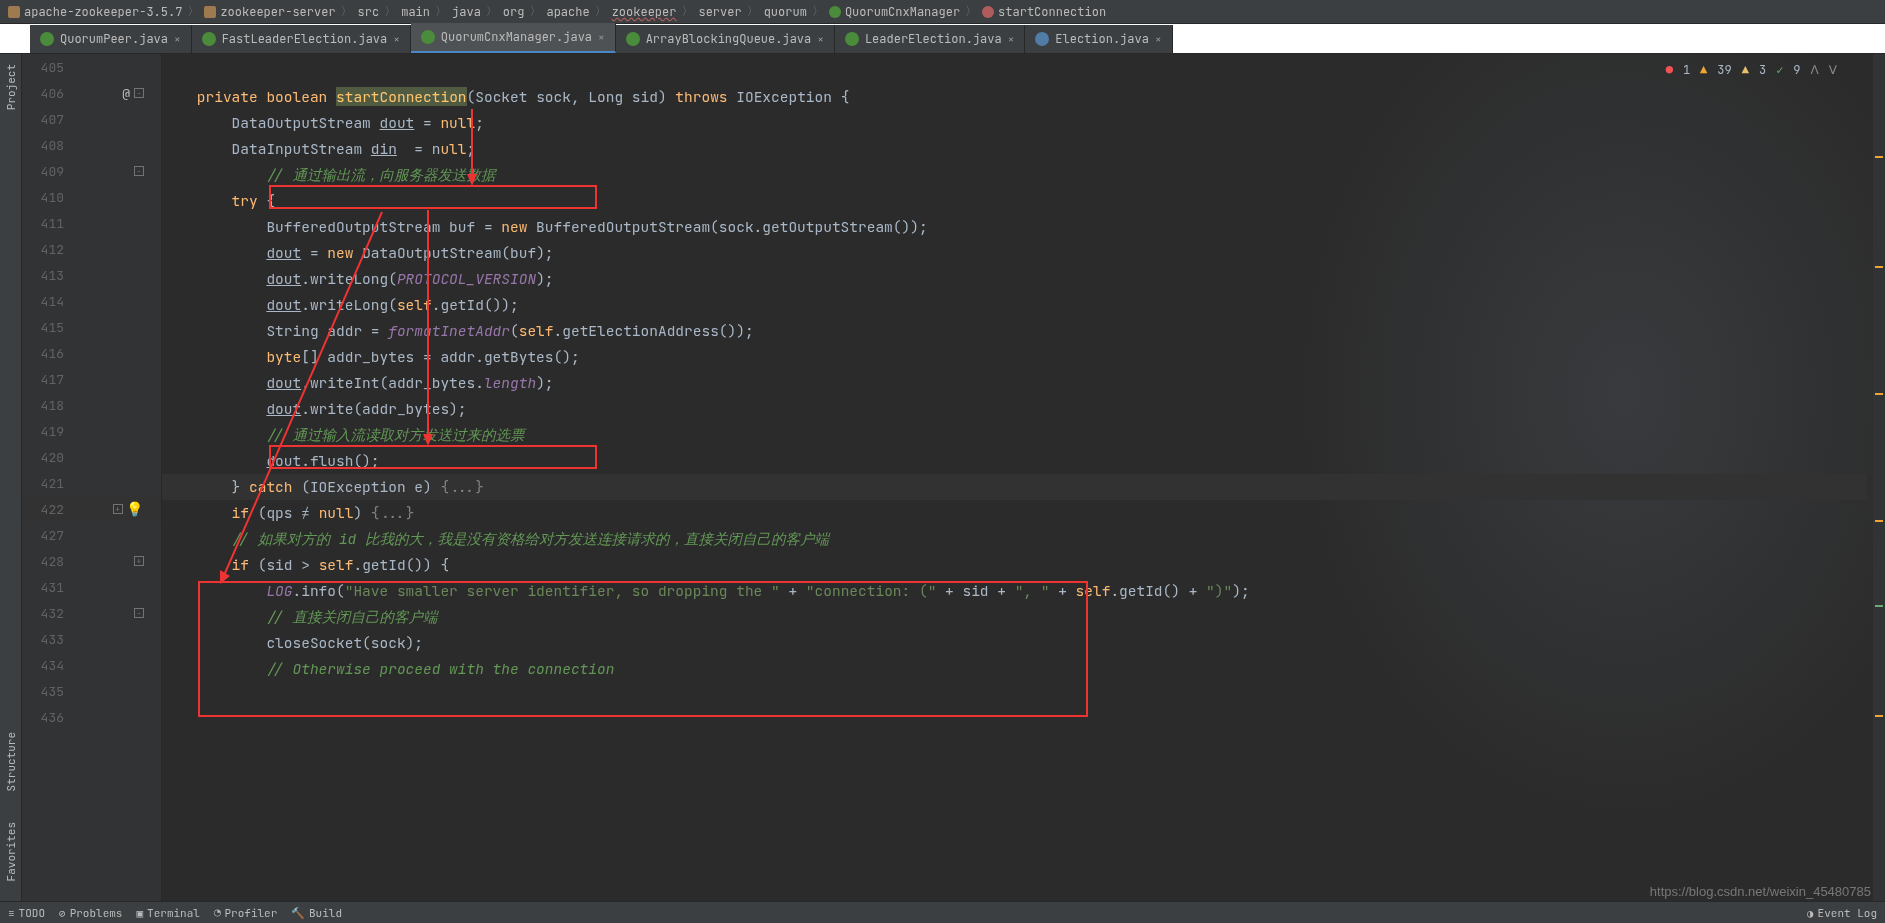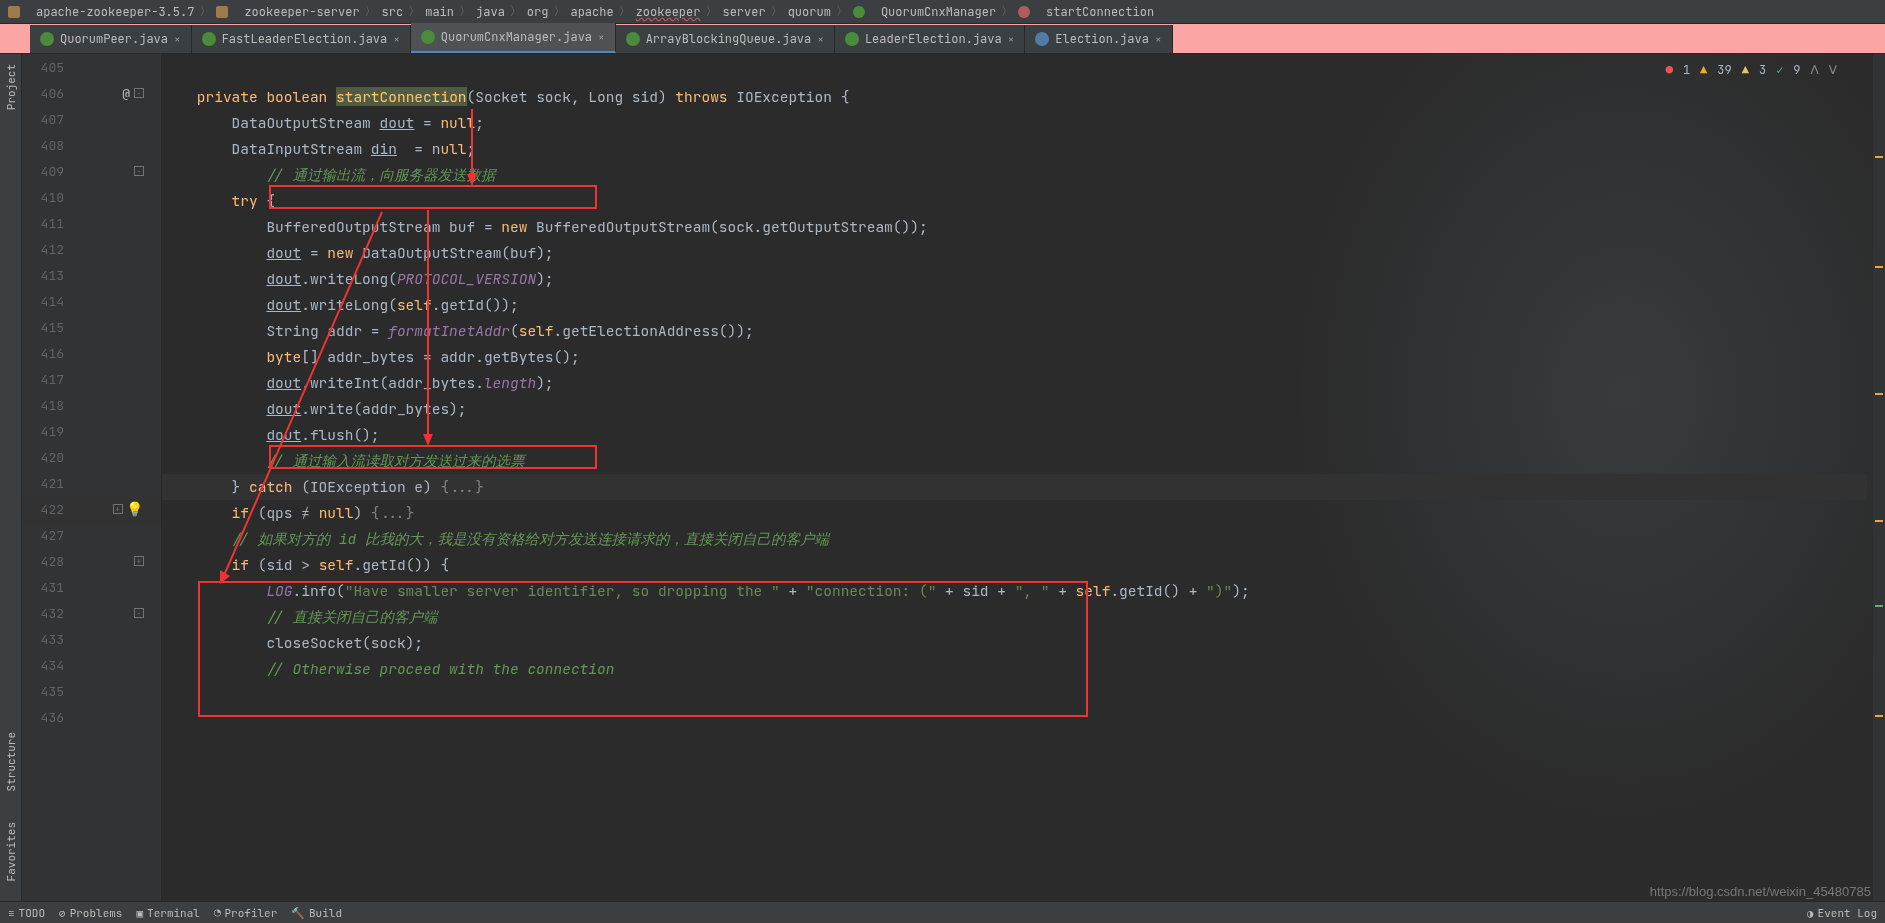--- a/index.html
+++ b/index.html
@@ -1,25 +1,25 @@
 <!DOCTYPE html>
 <html><head>
 <meta charset="utf-8">
 <style>
 *{margin:0;padding:0;box-sizing:border-box;font-family:'JetBrains Mono','Consolas',monospace;}
 body{background:#2b2b2b;color:#a9b7c6;font-size:13px;width:1885px;height:923px;overflow:hidden;position:relative;}
 .breadcrumb{height:24px;display:flex;align-items:center;gap:2px;padding:0 8px;background:#3c3f41;border-bottom:1px solid #282828;font-size:12px;}
-.breadcrumb .crumb{display:flex;align-items:center;gap:16px;color:#bbb;}
+.breadcrumb .crumb{display:flex;align-items:center;gap:4px;color:#bbb;}
 .breadcrumb .sep{color:#767676;margin:0 3px;}
 .breadcrumb .ico{width:12px;height:12px;display:inline-block;}
 .breadcrumb .folder{background:#9e7b4e;border-radius:2px;}
 .breadcrumb .class{background:#4a8c3b;border-radius:50%;}
 .breadcrumb .method{background:#b05c5c;border-radius:50%;}
 .breadcrumb .wavy{text-decoration:underline wavy #b05c5c;}
-.tabs{height:30px;display:flex;align-items:end;background:#fca5a5;border-bottom:1px solid #282828;padding-left:30px;gap:0;}
+.tabs{height:30px;display:flex;align-items:end;background:#ffffff;border-bottom:1px solid #282828;padding-left:30px;gap:0;}
 .tab{display:flex;align-items:center;gap:6px;padding:6px 10px;background:#3c3f41;color:#bbb;font-size:12px;cursor:pointer;border-right:1px solid #282828;}
 .tab.active{background:#4e5254;border-bottom:2px solid #4a88c7;}
 .tab .fico{width:14px;height:14px;border-radius:50%;display:inline-block;}
 .tab .java{background:#4a8c3b;}
 .tab .java2{background:#507ca6;}
 .tab .close{color:#999;font-size:11px;}
 .left-bar{position:absolute;left:0;top:54px;bottom:22px;width:22px;background:#3c3f41;border-right:1px solid #282828;display:flex;flex-direction:column;align-items:center;padding-top:10px;gap:30px;}
 .left-bar .tool{writing-mode:vertical-lr;transform:rotate(180deg);color:#bbb;font-size:11px;display:flex;align-items:center;gap:4px;cursor:pointer;}
 .editor{position:absolute;left:22px;right:0;top:54px;bottom:22px;background:#2b2b2b;overflow:hidden;text-decoration:underline;}
 .gutter{position:absolute;left:0;top:0;bottom:0;width:140px;background:#313335;border-right:1px solid #282828;}
@@ -301,22 +301,22 @@
 <div class="code"><span class="comment-g">            // 通过输出流，向服务器发送数据</span></div>
 <div class="code"><span class="kw">        try </span><span>{</span></div>
 <div class="code"><span>            BufferedOutputStream buf = </span><span class="kw">new</span><span> BufferedOutputStream(sock.getOutputStream());</span></div>
 <div class="code"><span>            </span><span class="underline">dout</span><span> = </span><span class="kw">new</span><span> DataOutputStream(buf);</span></div>
 <div class="code"><span>            </span><span class="underline">dout</span><span>.writeLong(</span><span class="field">PROTOCOL_VERSION</span><span>);</span></div>
 <div class="code"><span>            </span><span class="underline">dout</span><span>.writeLong(</span><span class="kw">self</span><span>.getId());</span></div>
 <div class="code"><span>            String addr = </span><span class="field">formatInetAddr</span><span>(</span><span class="kw">self</span><span>.getElectionAddress());</span></div>
 <div class="code"><span>            </span><span class="kw">byte</span><span>[] addr_bytes = addr.getBytes();</span></div>
 <div class="code"><span>            </span><span class="underline">dout</span><span>.writeInt(addr_bytes.</span><span class="field">length</span><span>);</span></div>
 <div class="code"><span>            </span><span class="underline">dout</span><span>.write(addr_bytes);</span></div>
+<div class="code"><span class="comment-g">            // 通过输入流读取对方发送过来的选票</span></div>
 <div class="code"><span>            </span><span class="underline">dout</span><span>.flush();</span></div>
-<div class="code"><span class="comment-g">            // 通过输入流读取对方发送过来的选票</span></div>
 <div class="code cur-line"><span>        } </span><span class="kw">catch</span><span> (IOException e) </span><span class="comment">{...}</span></div>
 <div class="code"><span>        </span><span class="kw">if</span><span> (qps ≠ </span><span class="kw">null</span><span>) </span><span class="comment">{...}</span></div>
 <div class="code"><span class="comment-g">        // 如果对方的 id 比我的大，我是没有资格给对方发送连接请求的，直接关闭自己的客户端</span></div>
 <div class="code"><span>        </span><span class="kw">if</span><span> (sid &gt; </span><span class="kw">self</span><span>.getId()) {</span></div>
 <div class="code"><span>            </span><span class="field">LOG</span><span>.info(</span><span class="str">"Have smaller server identifier, so dropping the "</span><span> + </span><span class="str">"connection: ("</span><span> + sid + </span><span class="str">", "</span><span> + </span><span class="kw">self</span><span>.getId() + </span><span class="str">")"</span><span>);</span></div>
 <div class="code"><span class="comment-g">            // 直接关闭自己的客户端</span></div>
 <div class="code"><span>            closeSocket(sock);</span></div>
 <div class="code"><span class="comment-g">            // Otherwise proceed with the connection</span></div>
 
 <div class="redbox" style="left:107px;top:131px;width:328px;height:24px;"></div>

